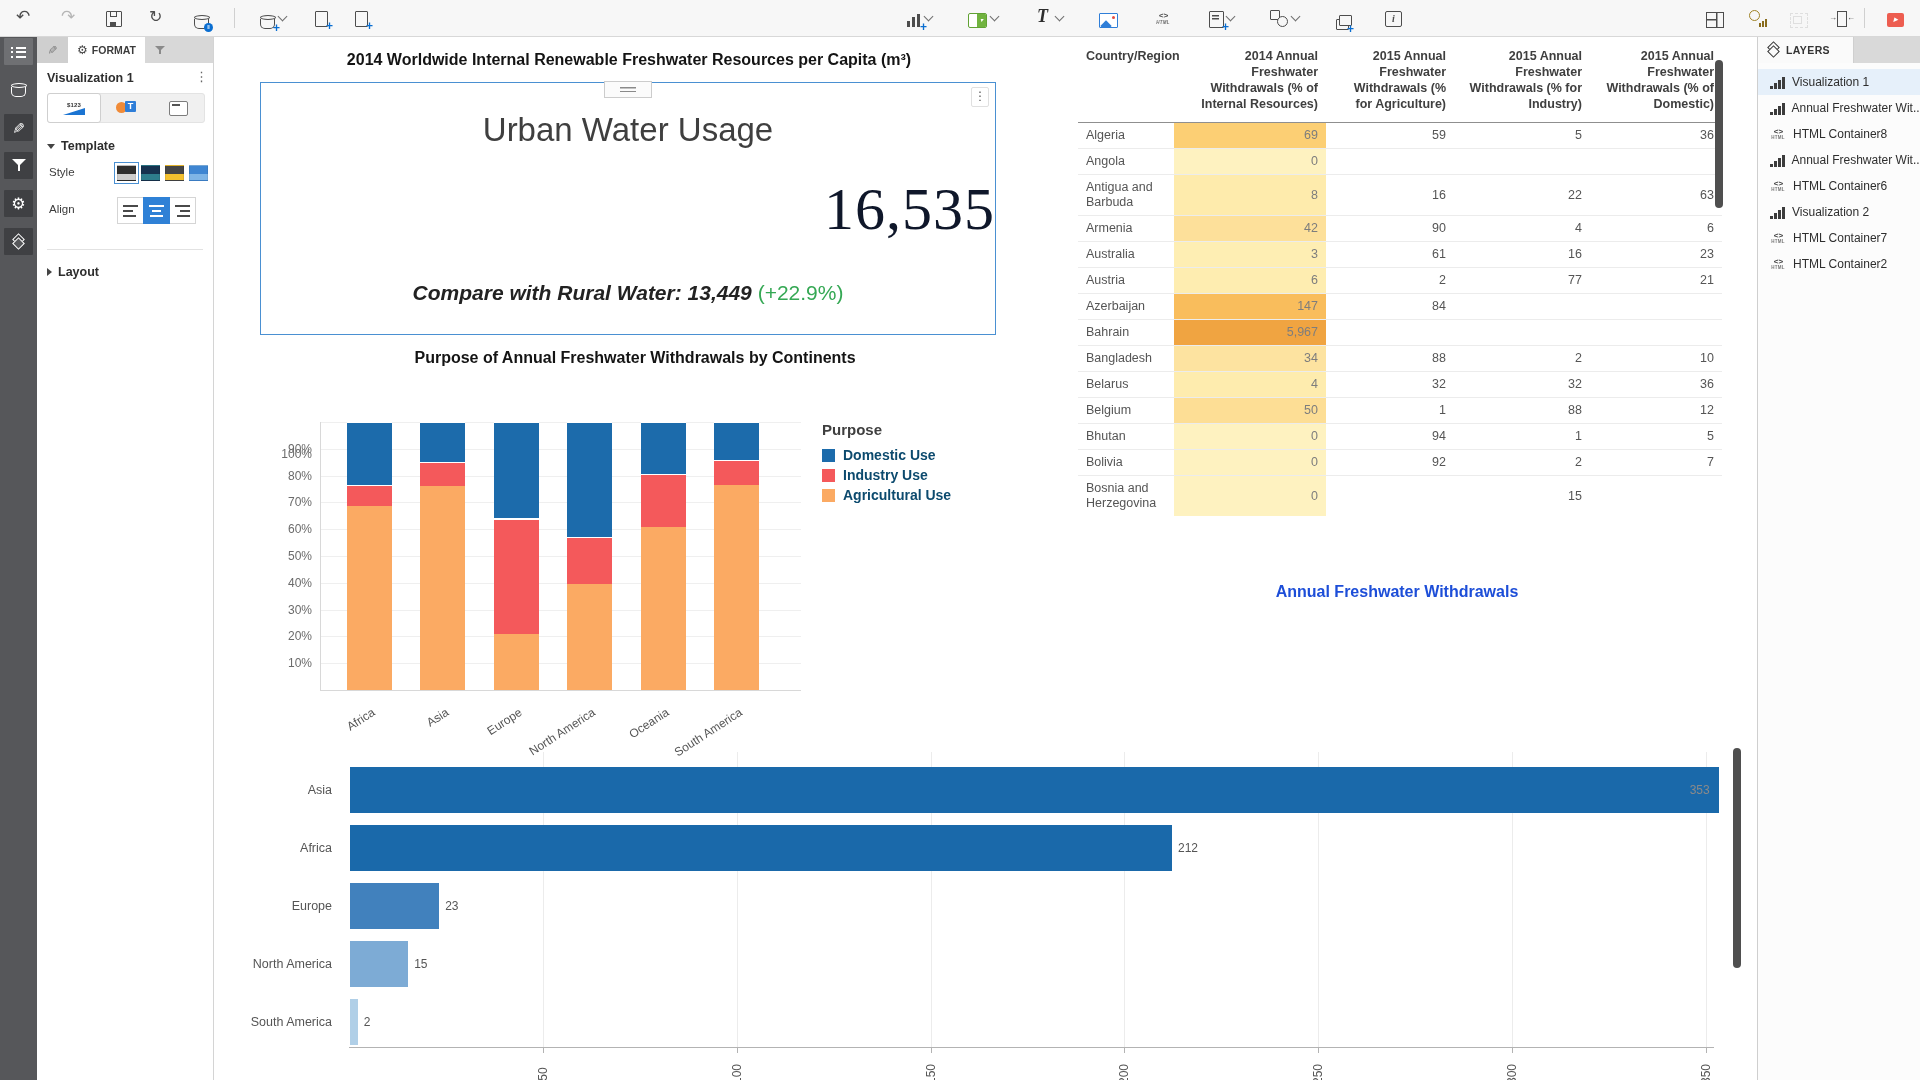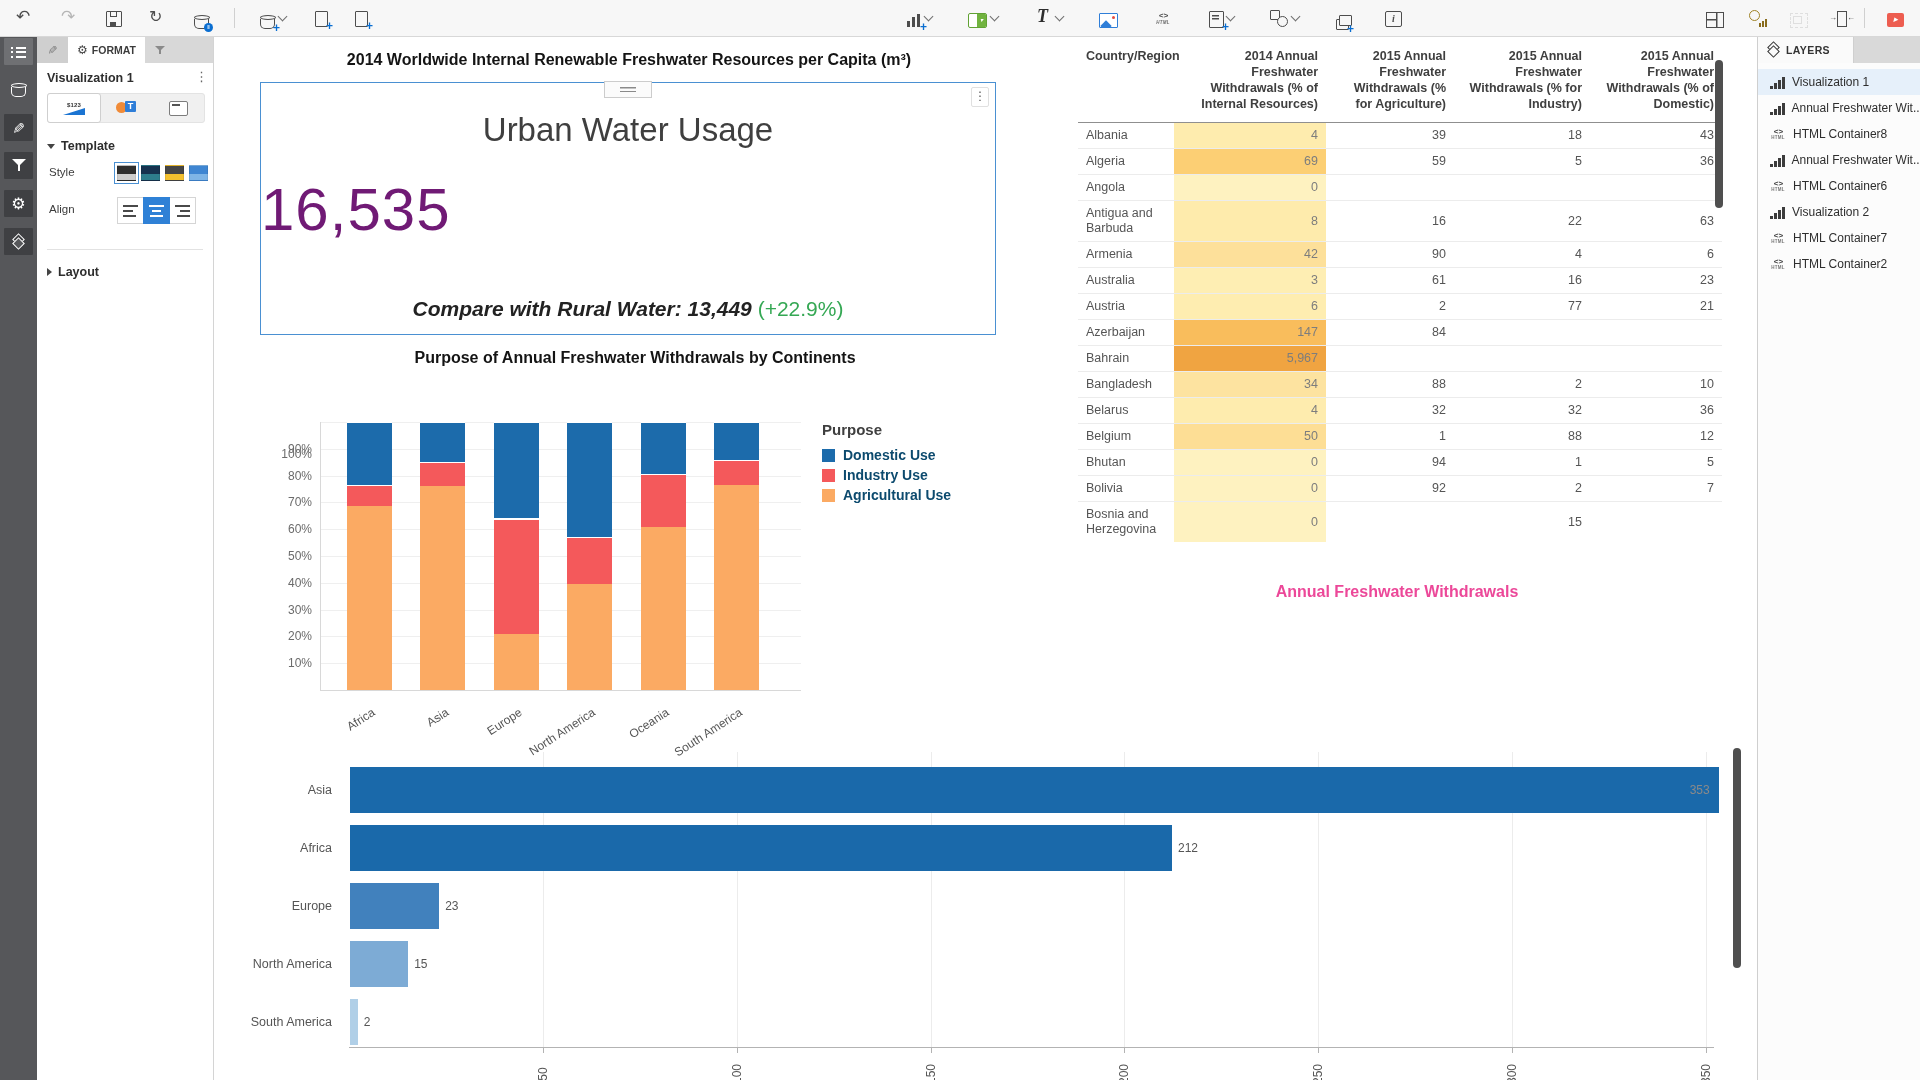--- a/index.html
+++ b/index.html
@@ -141,22 +141,22 @@
   .w-title{position:absolute;font-size:16px;font-weight:700;color:#141414;text-align:center;}
   
   #kpi{position:absolute;left:46px;top:45px;width:736px;height:253px;border:1px solid #4a90d2;background:#fff;box-sizing:border-box;}
   #kpi-handle{position:absolute;left:50%;top:-2px;transform:translateX(-50%);width:46px;height:15px;background:#fbfbfb;
       border:1px solid #ccc;display:flex;align-items:center;justify-content:center;cursor:grab;}
   #kpi-handle i{width:16px;height:5px;background:linear-gradient(#8a8a8a,#8a8a8a) 0 0/16px 1.5px no-repeat,
       linear-gradient(#8a8a8a,#8a8a8a) 0 3.5px/16px 1.5px no-repeat;}
   #kpi-kebab{position:absolute;right:6px;top:4px;width:16px;height:18px;border:1px solid #e0e0e0;border-radius:2px;
       color:#555;font-size:12px;line-height:17px;text-align:center;cursor:pointer;background:#fff;}
   #kpi-title{position:absolute;left:0;right:0;top:28px;text-align:center;font-size:33px;color:#3f3f3f;}
-  #kpi-value{position:absolute;left:0;right:0;top:92px;text-align:left;font-size:60px;color:#701a75;letter-spacing:1px;}
-  #kpi-compare{position:absolute;left:0;right:0;top:198px;text-align:center;font-size:21px;color:#222;margin-top:16px;}
+  #kpi-value{position:absolute;left:0;right:0;top:92px;text-align:right;font-size:60px;color:#0f172a;letter-spacing:1px;font-family:Liberation Serif, serif;}
+  #kpi-compare{position:absolute;left:0;right:0;top:198px;text-align:center;font-size:21px;color:#222;}
   #kpi-compare .cmp{font-style:italic;font-weight:700;}
   #kpi-compare .delta{font-weight:400;}
   
   #stacked{position:absolute;left:8px;top:308px;width:826px;height:406px;}
   #st-title{position:absolute;left:0;top:4px;width:100%;text-align:center;font-size:16px;font-weight:700;color:#141414;}
   #st-sub{position:absolute;left:0px;top:30px;font-size:15px;color:#3f3f3f;}
   #st-plot{position:absolute;left:98px;top:77px;width:480px;height:268px;border-left:1px solid #d8d8d8;}
   .gridline{position:absolute;left:0;width:100%;height:1px;background:#efefef;}
   .st-ylab{position:absolute;width:56px;text-align:right;font-size:12px;color:#6b6b6b;height:14px;line-height:14px;}
   .st-bar{position:absolute;bottom:0;width:45px;}
@@ -174,21 +174,21 @@
   #grid{border-collapse:collapse;table-layout:fixed;width:644px;}
   #grid th{font-size:12.5px;font-weight:700;color:#3f3f3f;text-align:right;vertical-align:top;
            padding:8px 8px 10px;line-height:16px;border-bottom:1px solid #8f8f8f;}
   #grid th:first-child{text-align:left;}
   #grid td{font-size:12.5px;color:#555;text-align:right;padding:5px 8px;border-top:1px solid #ececec;line-height:15px;}
   #grid tr:first-child td{border-top:none;}
   #grid td:first-child{text-align:left;}
   #grid td.heat{color:#7d7d7d;}
   .vscroll{position:absolute;background:#4f4f4f;border-radius:4px;}
   
-  #txt2-title{position:absolute;left:850px;top:546px;width:666px;text-align:center;font-size:16px;font-weight:700;color:#ec4899;}
+  #txt2-title{position:absolute;left:850px;top:546px;width:666px;text-align:center;font-size:16px;font-weight:700;color:#1d4ed8;}
   #txt2-body{position:absolute;left:851px;top:572px;width:664px;font-size:15px;color:#3f3f3f;line-height:22px;}
   
   #hbar{position:absolute;left:0;top:700px;width:1536px;height:343px;}
   .hb-grid{position:absolute;top:15px;height:295px;width:1px;background:#ececec;}
   #hb-axis{position:absolute;left:135px;top:310px;width:1365px;height:1px;background:#b3b3b3;}
   .hb-tick{position:absolute;top:311px;width:1px;height:5px;background:#b3b3b3;}
   .hb-ticklab{position:absolute;width:40px;text-align:center;font-size:12px;color:#555;transform:rotate(-90deg);}
   .hb-cat{position:absolute;left:0;width:118px;text-align:right;font-size:12.5px;color:#555;height:46px;line-height:46px;}
   .hb-bar{position:absolute;left:136px;height:46px;}
   .hb-val{position:absolute;font-size:12px;height:58px;line-height:46px;}
@@ -485,27 +485,20 @@
         <thead>
             <tr>
               <th>Country/Region</th>
               <th>2014 Annual Freshwater Withdrawals (% of Internal Resources)</th>
               <th>2015 Annual Freshwater Withdrawals (% for Agriculture)</th>
               <th>2015 Annual Freshwater Withdrawals (% for Industry)</th>
               <th>2015 Annual Freshwater Withdrawals (% of Domestic)</th>
             </tr>
           </thead>
         <tbody>
-            <tr>
-              <td>Albania</td>
-              <td class="heat" style="background: rgb(254, 236, 174);">4</td>
-              <td>39</td>
-              <td>18</td>
-              <td>43</td>
-            </tr>
             <tr>
               <td>Algeria</td>
               <td class="heat" style="background: rgb(252, 207, 116);">69</td>
               <td>59</td>
               <td>5</td>
               <td>36</td>
             </tr>
             <tr>
               <td>Angola</td>
               <td class="heat" style="background: rgb(254, 242, 192);">0</td>

